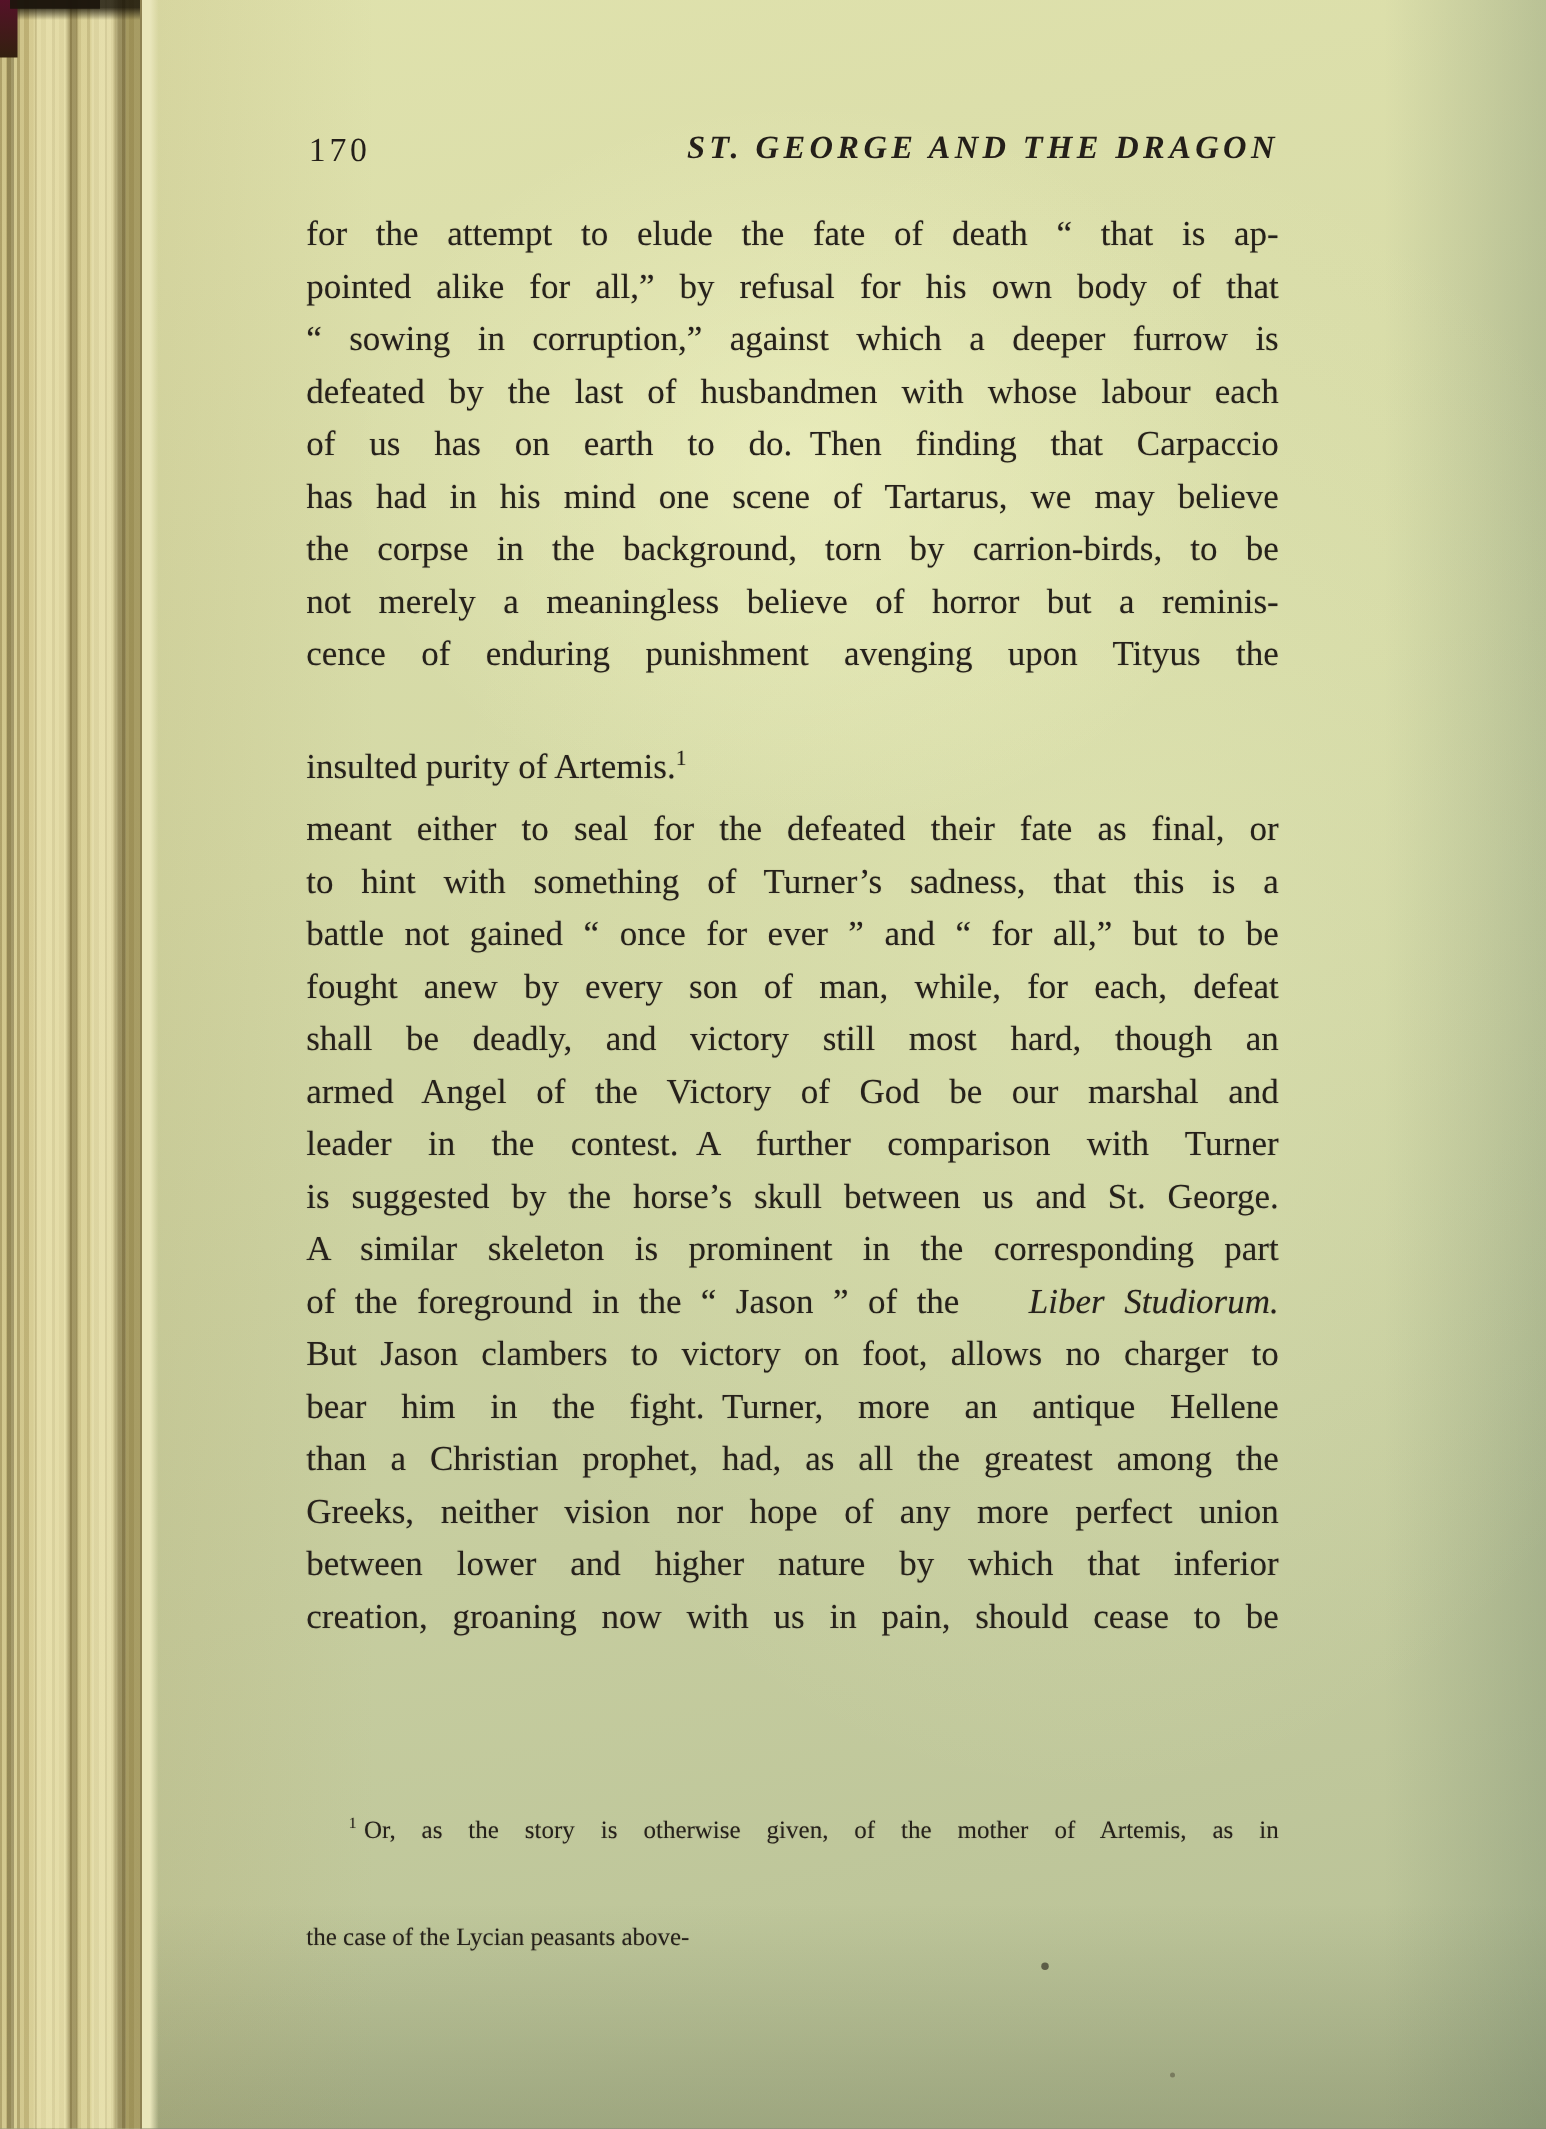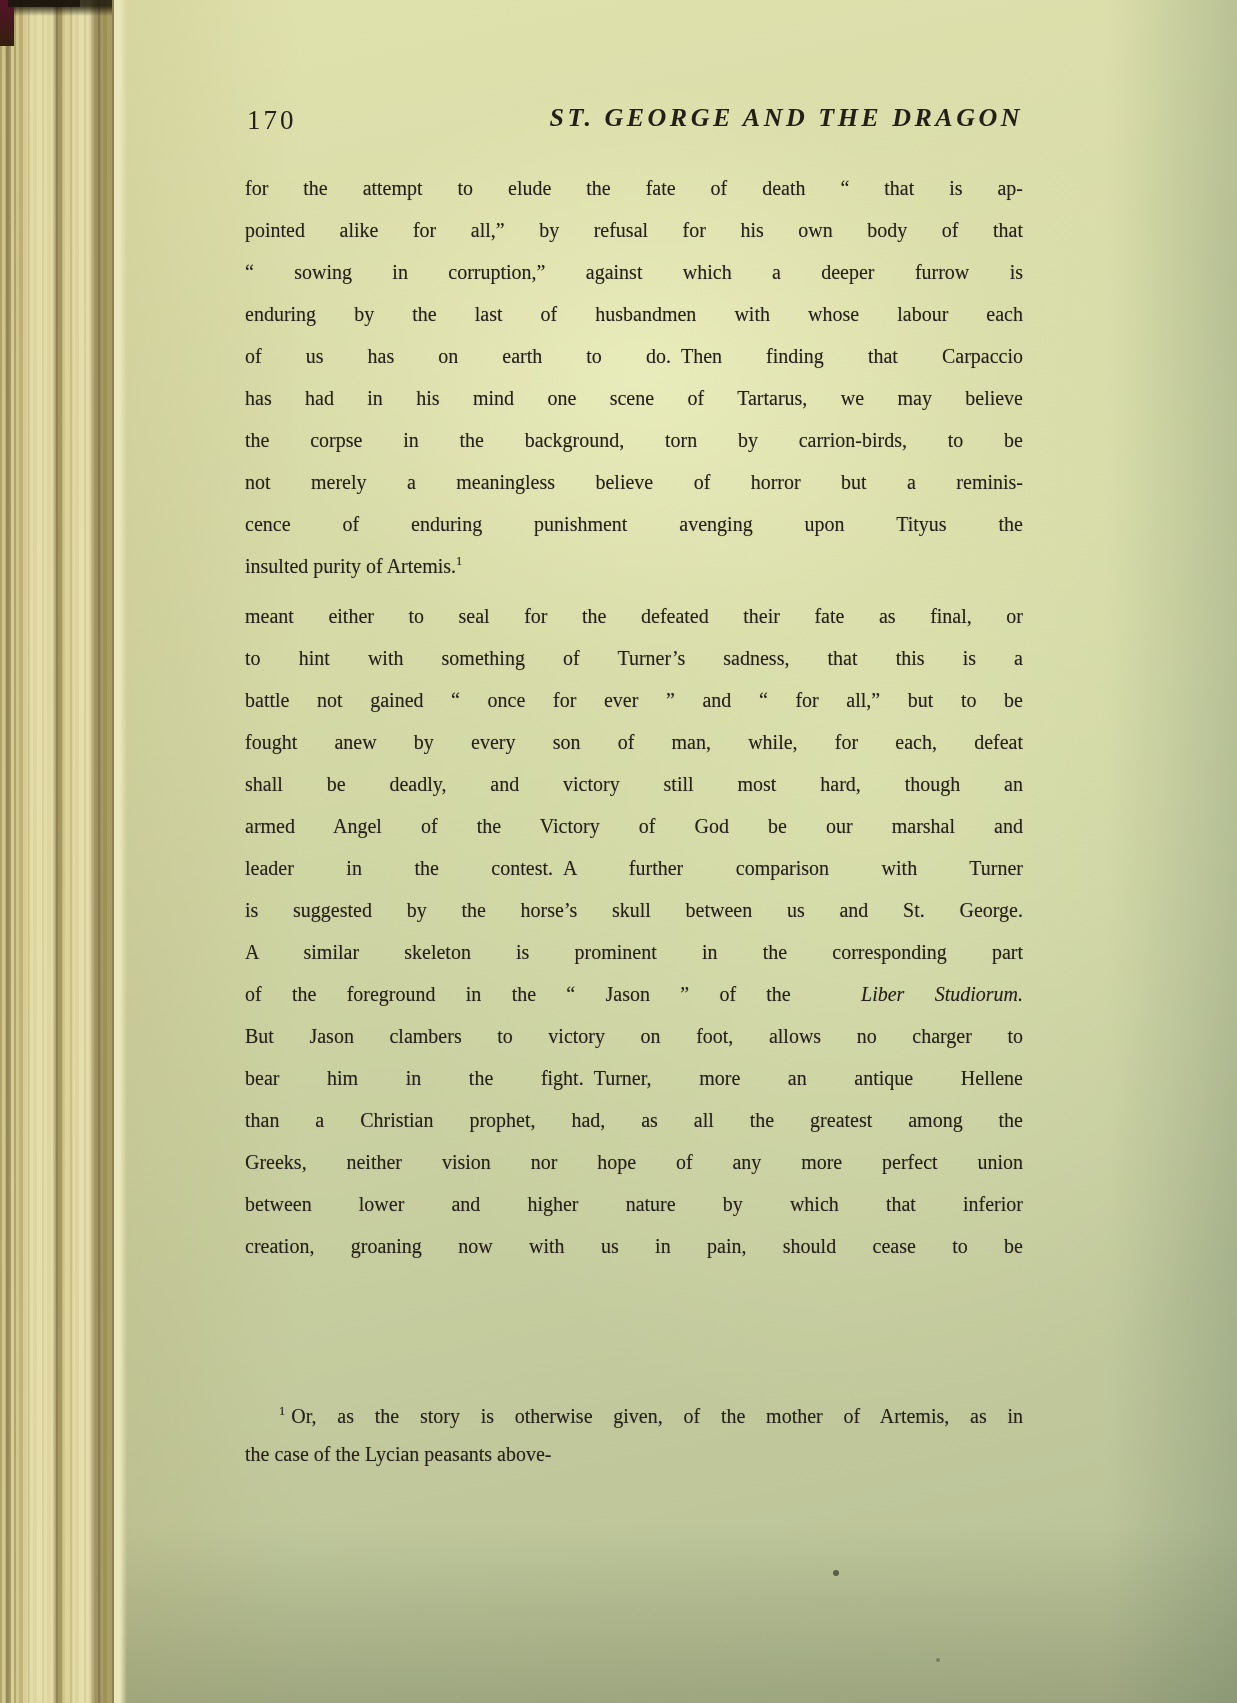--- a/index.html
+++ b/index.html
@@ -52,26 +52,26 @@
     font-size:27px;letter-spacing:3px;color:#241f19;
   }
   .title{
     font-size:26px;font-weight:700;letter-spacing:3.5px;
     color:#241f19;white-space:nowrap;font-style:italic;
   }
   .para{margin:0;}
   .para2{margin-top:8px;}
   .line{
     height:42px;line-height:42px;
-    font-size:20px;
+    font-size:28px;
     text-align:justify;text-align-last:justify;
     white-space:nowrap;
     text-shadow:0 0 1px rgba(45,40,28,0.30);
   }
-  .line.no-stretch{text-align-last:left;}
+  .line.no-stretch{text-align-last:left;margin-top:48px;}
   .line.indent{text-indent:38px;}
   .line i{font-style:italic;margin-left:40px;}
   sup.fn-ref{font-size:0.62em;vertical-align:super;line-height:0;}
   .footnote{margin-top:130px;}
   .footnote .line{
     height:38px;line-height:38px;font-size:20px;
   }
   .footnote .line.indent{text-indent:34px;}
   .footnote sup.fn-ref{margin-right:6px;}
   .dot{
@@ -97,21 +97,21 @@
 
     <div class="header">
       <span class="pagenum">170</span>
       <span class="title">ST. GEORGE AND THE DRAGON</span>
     </div>
 
     <div class="para para1">
       <div class="line">for the attempt to elude the fate of death “ that is ap-</div>
       <div class="line">pointed alike for all,” by refusal for his own body of that</div>
       <div class="line">“ sowing in corruption,” against which a deeper furrow is</div>
-      <div class="line">enduring by the last of husbandmen with whose labour each</div>
+      <div class="line">defeated by the last of husbandmen with whose labour each</div>
       <div class="line">of us has on earth to do. Then finding that Carpaccio</div>
       <div class="line">has had in his mind one scene of Tartarus, we may believe</div>
       <div class="line">the corpse in the background, torn by carrion-birds, to be</div>
       <div class="line">not merely a meaningless believe of horror but a reminis-</div>
       <div class="line">cence of enduring punishment avenging upon Tityus the</div>
       <div class="line no-stretch">
         <span>insulted purity of Artemis.</span><sup class="fn-ref">1</sup>
       </div>
     </div>
 

